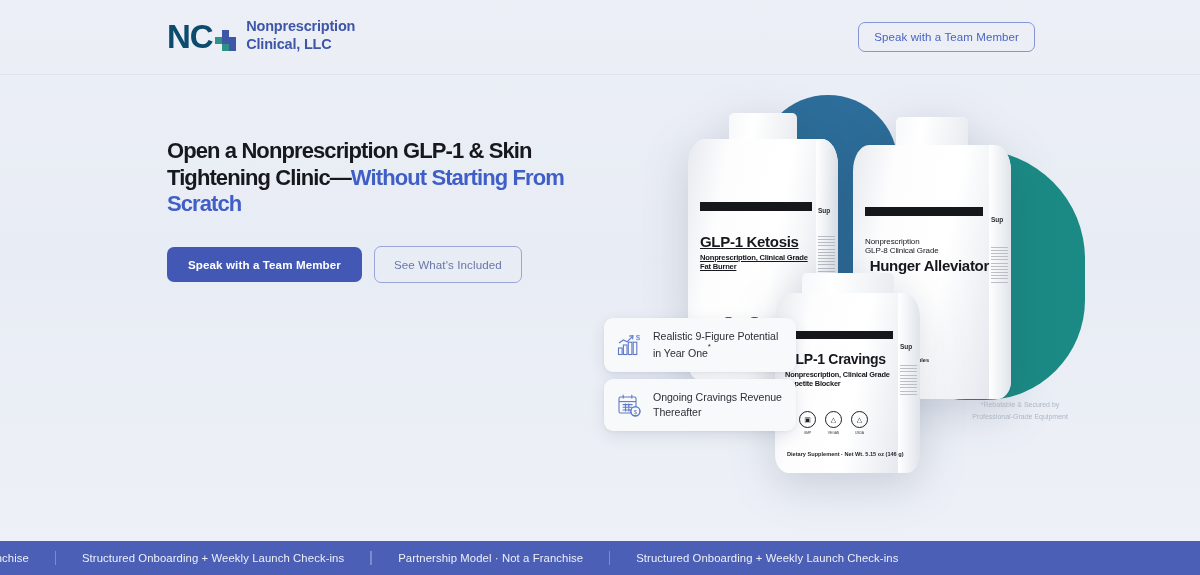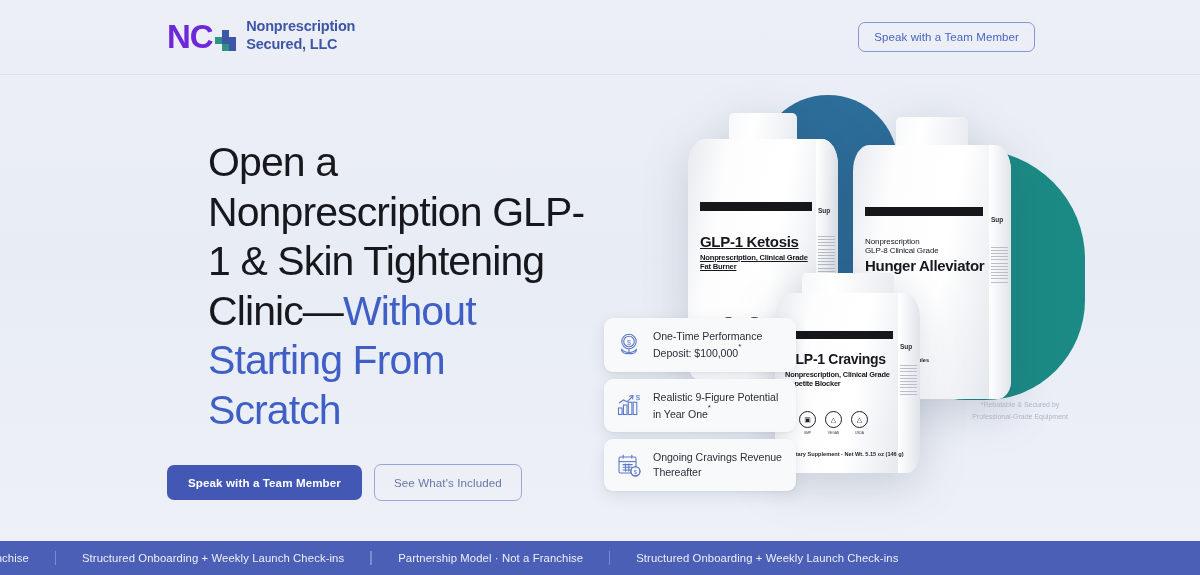--- a/index.html
+++ b/index.html
@@ -57,21 +57,21 @@
     display: flex;
     align-items: flex-end;
     gap: 2px;
   }
 
   .brand-nc {
     font-family: "Liberation Sans", sans-serif;
     font-weight: bold;
     font-size: 33px;
     letter-spacing: -1.2px;
-    color: #6d28d9;
+    color: #0c4a6e;
     line-height: 1;
   }
 
   .brand-cross {
     position: relative;
     width: 22px;
     height: 22px;
     margin-left: 1px;
     margin-bottom: 1px;
   }
@@ -113,26 +113,25 @@
 
   
   .hero-left {
     position: absolute;
     left: 167px;
     top: 138px;
     width: 420px;
   }
 
   .headline {
-    font-size: 41px;
-    font-weight: normal;
+    font-size: 22px;
+    font-weight: bold;
     line-height: 1.21;
     color: #16181d;
     letter-spacing: -0.9px;
-    margin-left: 41px;
   }
   .headline .accent { color: #3f5fc6; }
 
   .subhead {
     margin-top: 22px;
     font-size: 11.6px;
     line-height: 1.85;
     color: #6d7684;
     width: 408px;
     letter-spacing: 0.05px;
@@ -410,21 +409,21 @@
           <i class="bc1"></i>
             <i class="bc2"></i>
             <i class="bc3"></i>
           <i class="bc4"></i>
             <i class="bc5"></i>
             <i class="bc6"></i>
         </span>
       </div>
       <div class="brand-words">
         <div>Nonprescription</div>
-        <div>Secured, LLC</div>
+        <div>Clinical, LLC</div>
       </div>
     </div>
 
     <button class="header-cta">Speak with a Team Member</button>
   </header>
 
   <section class="hero-left">
     <h1 class="headline"><span>Open a Nonprescription GLP-1 &amp; Skin Tightening Clinic—</span><span class="accent">Without Starting From Scratch</span></h1>
 
 
@@ -489,21 +488,21 @@
               <span></span>
               <span></span>
               <span></span>
               <span></span>
           </div>
         </div>
         <div class="stripe" style="left:12px; top:62px; width:118px; height:9px;"></div>
         <div class="label-block" style="left:12px; top:92px; width:124px;">
           <div class="label-pre" style="font-size:8px;">Nonprescription</div>
           <div class="label-pre" style="font-size:8px;">GLP-8 Clinical Grade</div>
-          <div class="label-title" style="font-size:15px; margin-top:2px;">Hunger Alleviator</div>
+          <div class="label-title" style="font-size:15px; margin-top:2px;text-align:right;">Hunger Alleviator</div>
         </div>
         <div class="badges" style="left:46px; top:174px;">
           <div class="badge">△<span class="badge-cap">USDA</span></div>
         </div>
         <div class="netwt" style="left:40px; top:212px;">·  60 Capsules</div>
       </div>
     </div>
 
     <div class="bottle" style="left:175px; top:178px; width:145px; height:200px;">
       <div class="cap" style="width:92px; height:26px;"></div>
@@ -539,36 +538,20 @@
     </div>
   </div>
 
   <div class="footnote">
     <div>*Rebatable &amp; Secured by</div>
     <div>Professional-Grade Equipment</div>
   </div>
 
   <div class="cards">
 
-    <div class="card">
-      <span class="card-icon">
-        <svg viewBox="0 0 26 26" fill="none" stroke="currentColor" stroke-width="1.1">
-          <circle cx="13" cy="9.5" r="7.2"></circle>
-          <circle cx="13" cy="9.5" r="5.3"></circle>
-          <text x="13" y="12.6" font-size="7" font-family="Liberation Sans, sans-serif" fill="currentColor" stroke="none" text-anchor="middle">$</text>
-          <path d="M13 16.8 L13 20.5"></path>
-          <path d="M13 20.5 C9.5 20.5 7 19 5.6 17.4 C5.2 19.6 7.5 22.4 13 21.4"></path>
-          <path d="M13 20.5 C16.5 20.5 19 19 20.4 17.4 C20.8 19.6 18.5 22.4 13 21.4"></path>
-        </svg>
-      </span>
-      <span class="card-text">
-        <span>One-Time Performance</span><br>
-        <span>Deposit: $100,000</span><sup>*</sup>
-      </span>
-    </div>
 
     <div class="card">
       <span class="card-icon">
         <svg viewBox="0 0 26 26" fill="none" stroke="currentColor" stroke-width="1.1">
           <rect x="2.5" y="16" width="3.6" height="6.5"></rect>
           <rect x="7.4" y="13" width="3.6" height="9.5"></rect>
           <rect x="12.3" y="10.2" width="3.6" height="12.3"></rect>
           <rect x="17.2" y="10.2" width="3.6" height="12.3"></rect>
           <path d="M3 11 L7.5 8 L11 9.8 L16.5 4.5"></path>
           <path d="M13.2 4.1 L17 3.6 L16.6 7.4"></path>

